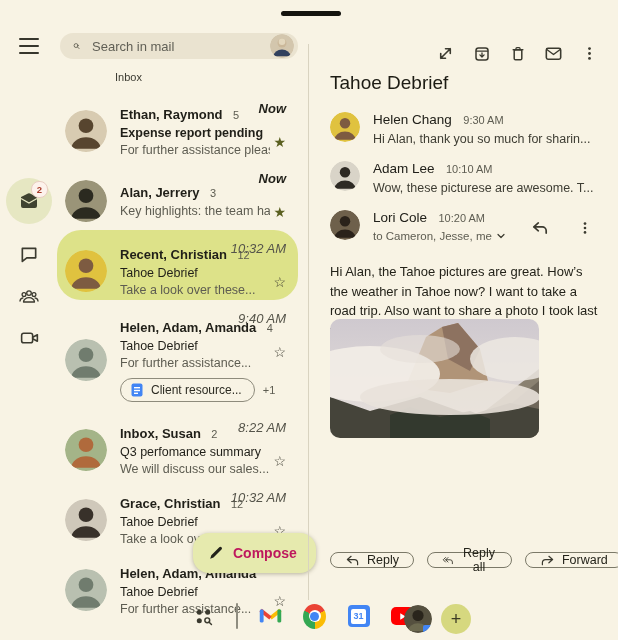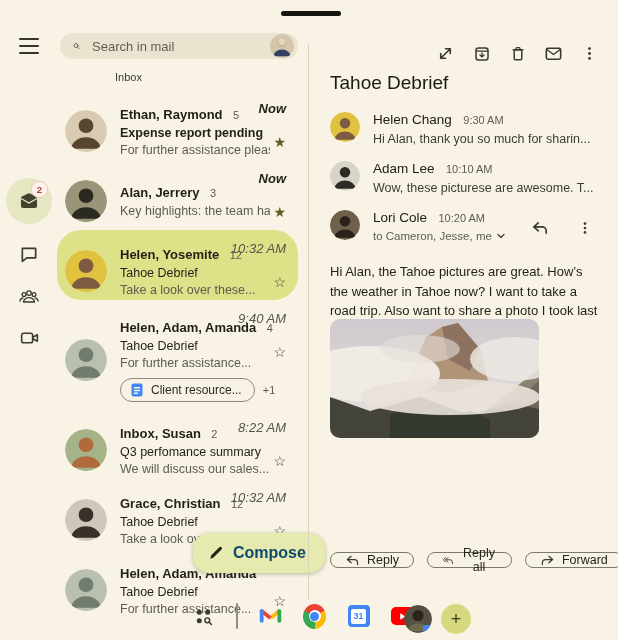--- a/index.html
+++ b/index.html
@@ -49,21 +49,21 @@
   .unread .time{color:#201f18;font-weight:bold;}
   .star{font-size:14px;color:#3f3e33;line-height:14px;cursor:pointer;}
   .star.filled{color:#5b6020;}
   .chip-row{display:flex;align-items:center;margin-top:8px;}
   .chip{display:flex;align-items:center;gap:7px;border:1px solid #8e8b7c;border-radius:15px;padding:4px 12px 4px 9px;background:transparent;}
   .chip-label{font-size:12px;color:#2c2b22;}
   .chip-extra{font-size:11px;color:#5d5c51;margin-left:8px;}
 
   
   .compose-btn{position:absolute;left:193px;top:533px;height:40px;border-radius:16px;background:#e6eaae;display:flex;align-items:center;gap:9px;padding:0 19px 0 15px;box-shadow:0 1px 4px rgba(60,60,30,.35);cursor:pointer;}
-  .compose-label{font-size:16px;font-weight:bold;color:#0c4a6e;}
+  .compose-label{font-size:14px;font-weight:bold;color:#be185d;}
 
   .pane-divider{position:absolute;left:308px;top:44px;width:1px;height:556px;background:#d9d3c0;}
 
   
   .read-actions{position:absolute;top:42px;left:434px;display:flex;gap:13px;}
   .icon-btn{width:23px;height:23px;display:flex;align-items:center;justify-content:center;cursor:pointer;}
   .thread-title{position:absolute;left:330px;top:72px;font-size:19px;color:#1c1b13;}
   .thread{position:absolute;left:330px;top:110px;width:268px;}
   .msg{position:relative;display:flex;margin-bottom:13px;}
   .msg-avatar{width:30px;height:30px;border-radius:50%;overflow:hidden;flex:0 0 auto;margin-top:2px;}
@@ -200,21 +200,21 @@
     <div class="email-row selected">
     <span class="avatar">
         <svg viewBox="0 0 40 40" width="100%" height="100%">
     <circle class="av-bg" cx="20" cy="20" r="20" fill="#e0c23f"></circle>
     <circle class="av-fg" cx="20" cy="15" r="7" fill="#7d5b41"></circle>
     <path class="av-fg" d="M6 37 a14 11 0 0 1 28 0 Z" fill="#7d5b41"></path>
   </svg>
       </span>
     <div class="email-main">
       <div>
-        <span class="sender">Helen, Yosemite</span>
+        <span class="sender">Recent, Christian</span>
         <span class="count">12</span>
       </div>
       <div class="subject">Tahoe Debrief</div>
       <div class="snippet">Take a look over these...</div>
 
     </div>
     <div class="email-right">
       <span class="time">10:32 AM</span>
       <span class="star">☆</span>
     </div>

